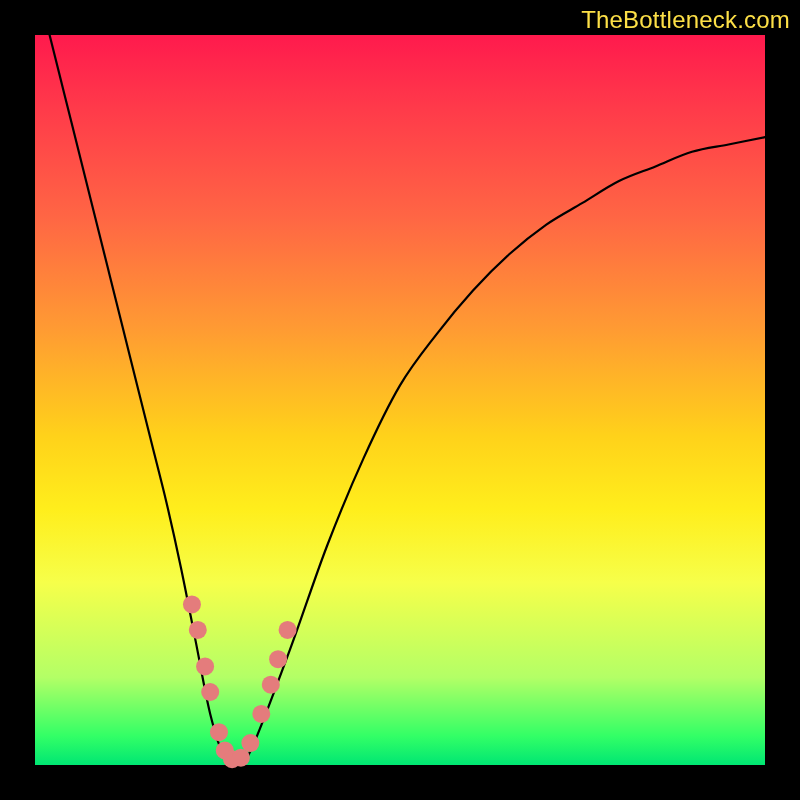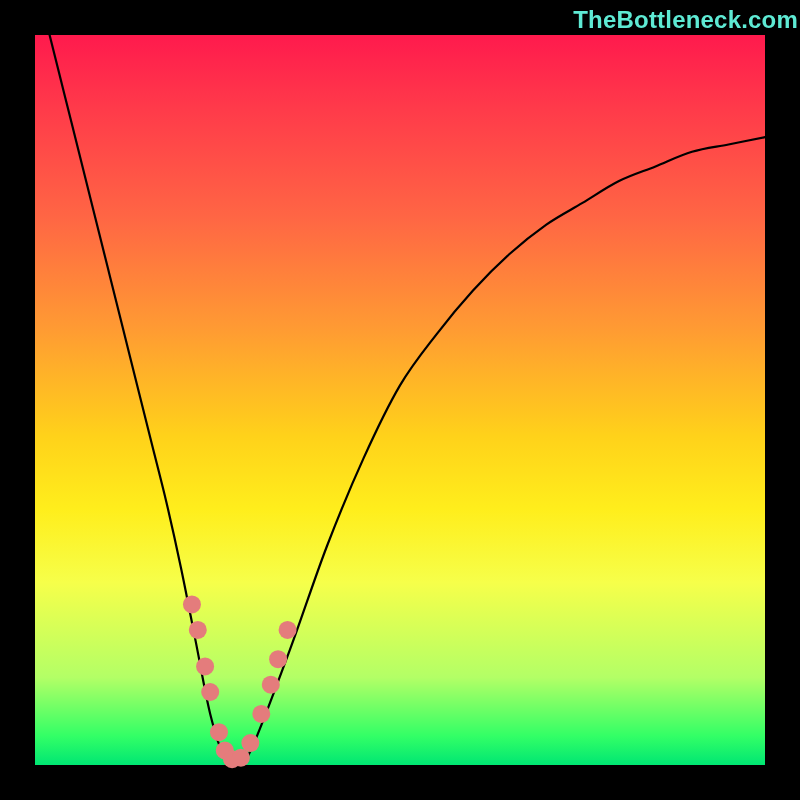--- a/index.html
+++ b/index.html
@@ -35,24 +35,24 @@
       #ffee1c 65%,
       #f6ff4a 75%,
       #b3ff66 88%,
       #33ff66 96%,
       #00e673 100%
     );
   }
   .watermark {
     position: absolute;
     top: 6px;
-    right: 2px;
-    color: #5eead4;
+    right: 10px;
+    color: #fde047;
     font-size: 24px;
-    font-weight: 700;
+    font-weight: 400;
     letter-spacing: 0.2px;
     user-select: none;
   }
   svg.curve {
     position: absolute;
     left: 0; top: 0;
     width: 730px; height: 730px;
     overflow: visible;
   }
   .marker {

